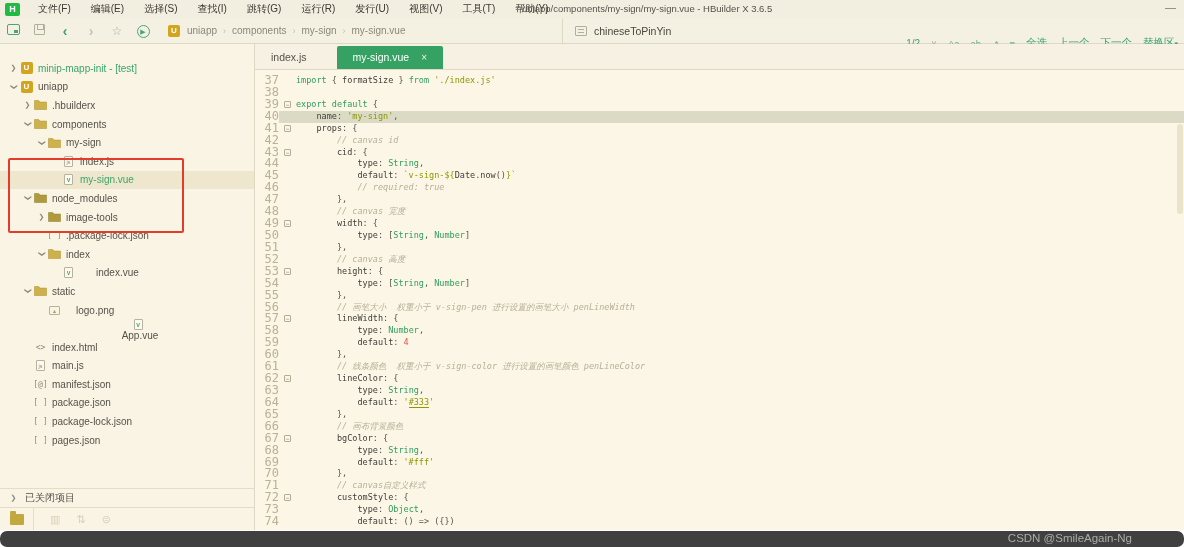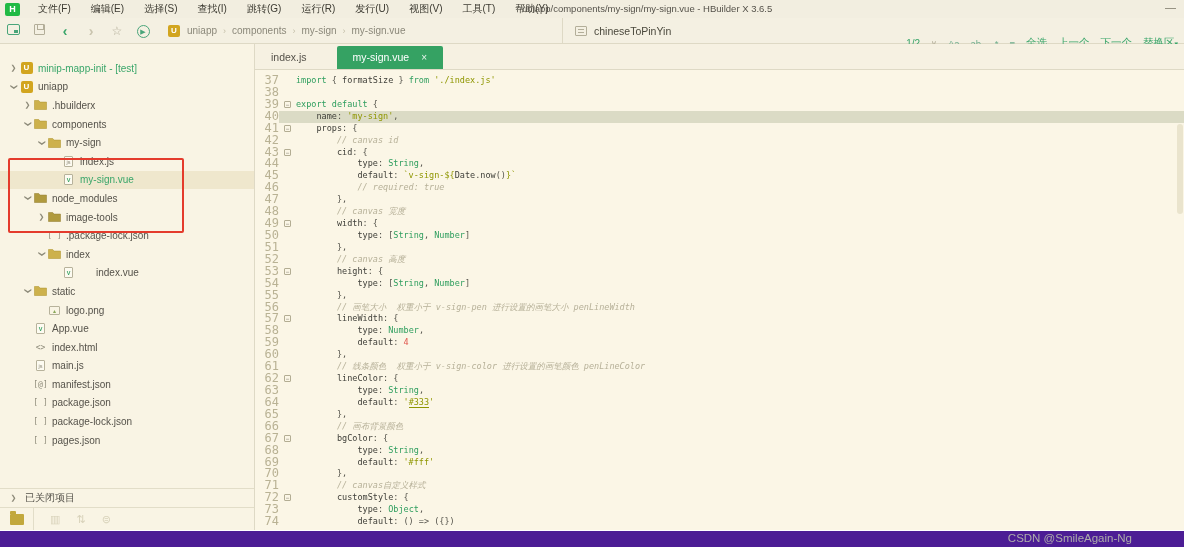--- a/index.html
+++ b/index.html
@@ -91,21 +91,21 @@
           line-height:5px; font-size:6px; color:#8d8a79; text-align:center; vertical-align:middle; background:#fbf6e6; }
   .codeln { flex:1; color:#55544c; }
   .crow.cur .foldc, .crow.cur .codeln { background:#dbdbc5; }
   .tk-kw { color:#2e9e5e; } .tk-id { color:#40403a; } .tk-pun { color:#55544c; }
   .tk-str { color:#8f9600; } .tk-typ { color:#2e9e5e; } .tk-num { color:#e0574e; }
   .tk-com { color:#b7b199; font-style:italic; }
   .tk-stru { color:#8f9600; border-bottom:1px solid #8f9600; }
   .scrollthumb { position:absolute; right:1px; top:80px; width:6px; height:90px; background:#eae4cd; border-radius:3px; }
 
   
-  .belowstrip { position:absolute; left:0; top:531px; width:1184px; height:16px; background:#4c1d95; }
+  .belowstrip { position:absolute; left:0; top:531px; width:1184px; height:16px; background:#404040;border-radius:7px; }
   .watermark { position:absolute; right:52px; top:1px; font-size:11.5px; color:#adacab; }
   .artifact { position:absolute; left:44px; top:8px; width:70px; height:6px; opacity:.45; }
 </style>
 </head>
 <body>
 
 <div class="window">
 
   <div class="menubar">
     <div class="logo">H</div>
@@ -266,23 +266,23 @@
                 <path d="M.5.5h4.2l1.3 1.6h6.5v7.4H.5z" fill="#cdb14c" stroke="#b49a38" stroke-width=".6"></path>
               </svg>
             </span>
             <span style="margin-left: 4px;">static</span>
           </div>
           <div class="trow" style="padding-left: 36px;">
             <span class="chev"></span>
             <span class="tico">
               <span class="ic-img">▴</span>
             </span>
-            <span style="margin-left: 4px;">logo.png</span>
-          </div>
-          <div class="trow" style="padding-left: 22px;">
+            <span style="margin-left: 14px;">logo.png</span>
+          </div>
+          <div class="trow" style="padding-left: 22px; flex-direction: column;">
             <span class="chev"></span>
             <span class="tico">
               <span class="ic-doc vue">V</span>
             </span>
             <span style="margin-left: 4px;">App.vue</span>
           </div>
           <div class="trow" style="padding-left: 22px;">
             <span class="chev"></span>
             <span class="tico">
               <span class="ic-txt">&lt;&gt;</span>

